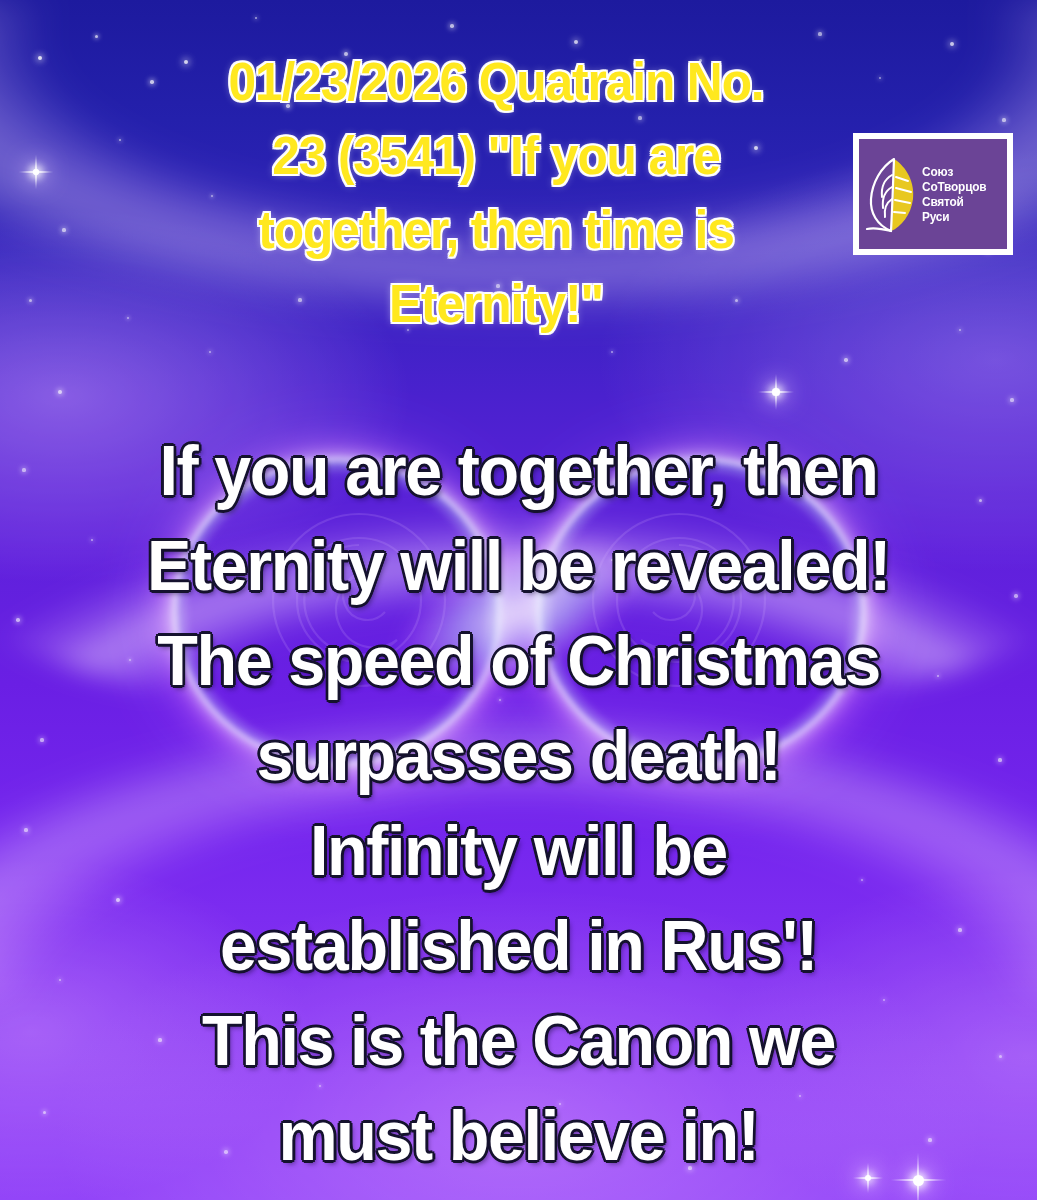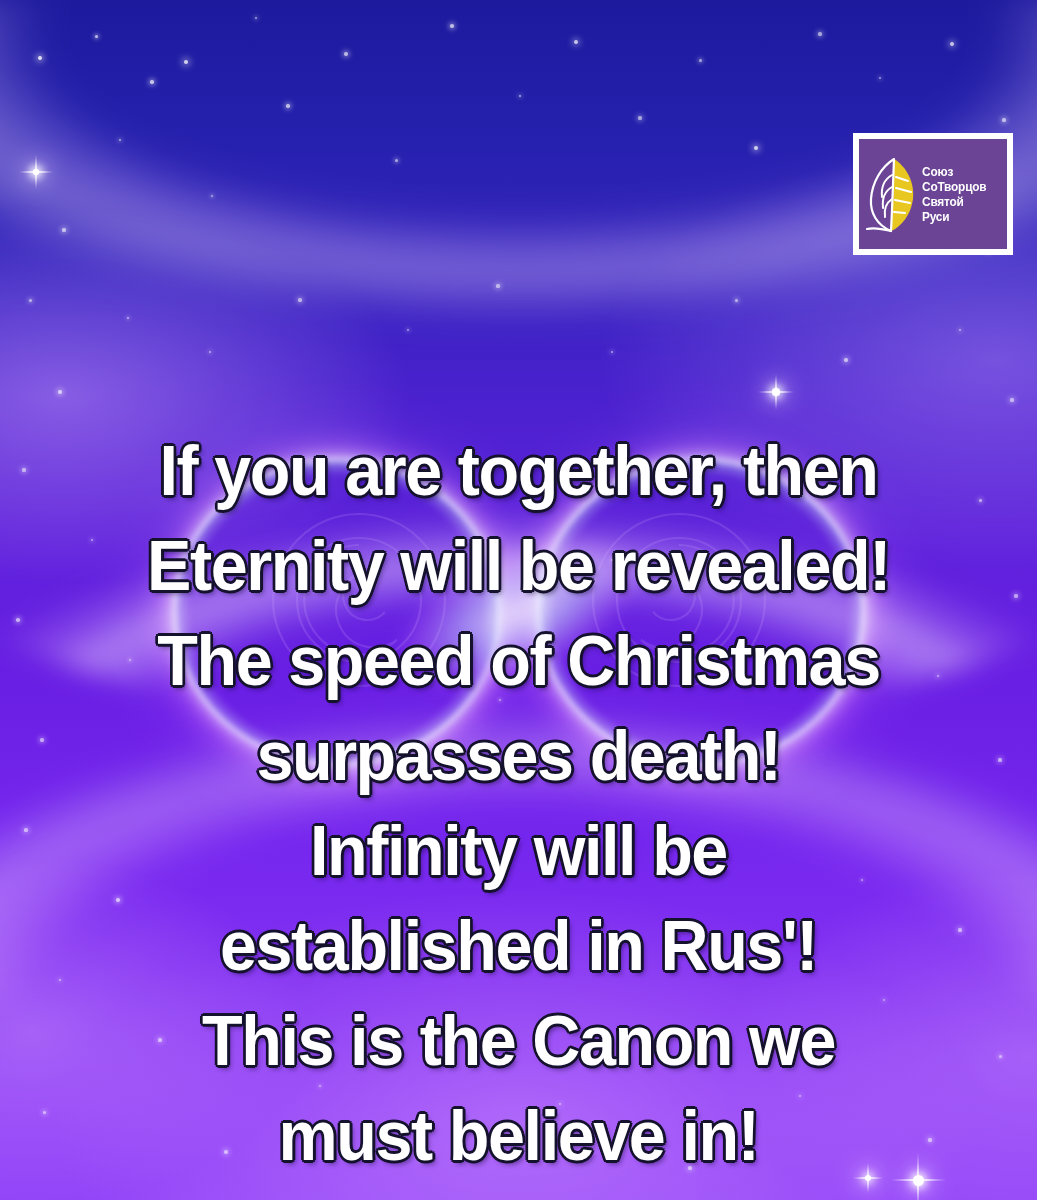--- a/index.html
+++ b/index.html
@@ -403,20 +403,26 @@
       <div class="star-ray" style="left: 847px; top: 1177px; width: 42px; height: 2px;"></div>
       <div class="star-ray" style="left: 867px; top: 1157px; width: 2px; height: 42px;"></div>
       <div class="star star-big" style="left: 32.6px; top: 168.6px; width: 6.8px; height: 6.8px;"></div>
       <div class="star-ray" style="left: 12.2px; top: 171px; width: 47.6px; height: 2px;"></div>
       <div class="star-ray" style="left: 35px; top: 148.2px; width: 2px; height: 47.6px;"></div>
       <div class="star star-big" style="left: 772.4px; top: 388.4px; width: 7.2px; height: 7.2px;"></div>
       <div class="star-ray" style="left: 750.8px; top: 391px; width: 50.4px; height: 2px;"></div>
       <div class="star-ray" style="left: 775px; top: 366.8px; width: 2px; height: 50.4px;"></div>
     </div>
 
+  <div id="title-block">
+    <span class="title-line">01/23/2026 Quatrain No.</span>
+    <span class="title-line">23 (3541) "If you are</span>
+    <span class="title-line">together, then time is</span>
+    <span class="title-line">Eternity!"</span>
+  </div>
 
   <div id="logo-badge">
     <div id="logo-inner">
       <svg id="logo-leaf" viewBox="0 0 56 78">
 
         <path d="M31 4 C44 12 52 28 50 44 C48 60 38 72 28 76 C30 58 31 30 31 4 Z" fill="#e8c820"></path>
 
         <path d="M31 4 C36 10 40 16 43 23 L37 21 L40 30 L34 27 L36 36 L31 33 Z" fill="#e8c820"></path>
 
         <path d="M31 4 C18 12 9 28 8 44 C7 58 14 70 28 76 C29 58 30 30 31 4 Z" fill="none" stroke="#ffffff" stroke-width="2.2" stroke-linejoin="round"></path>

